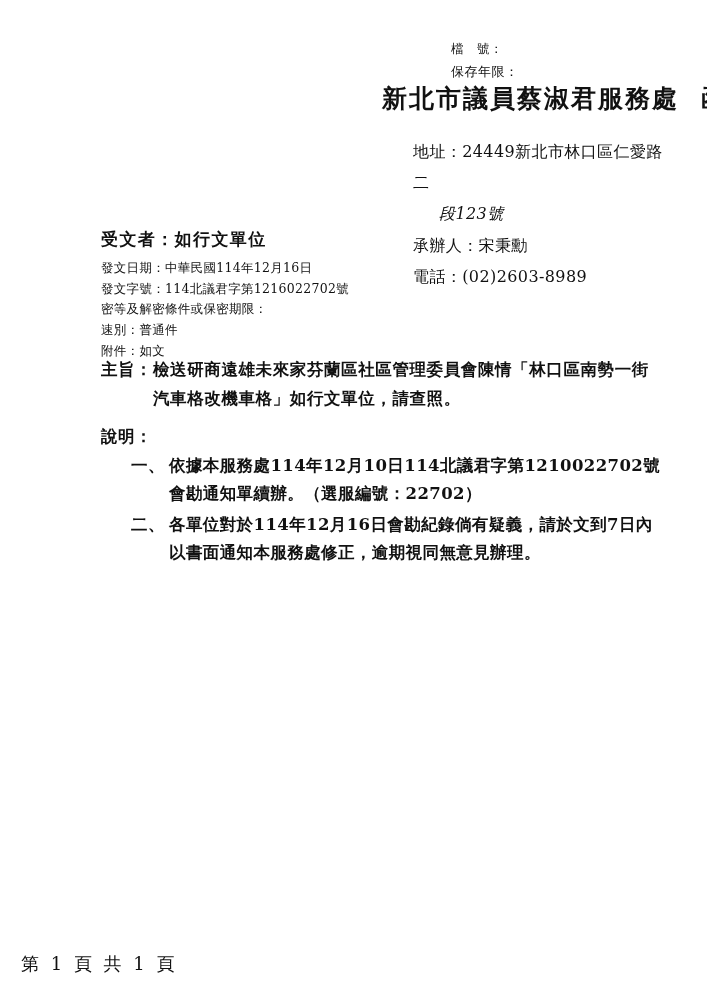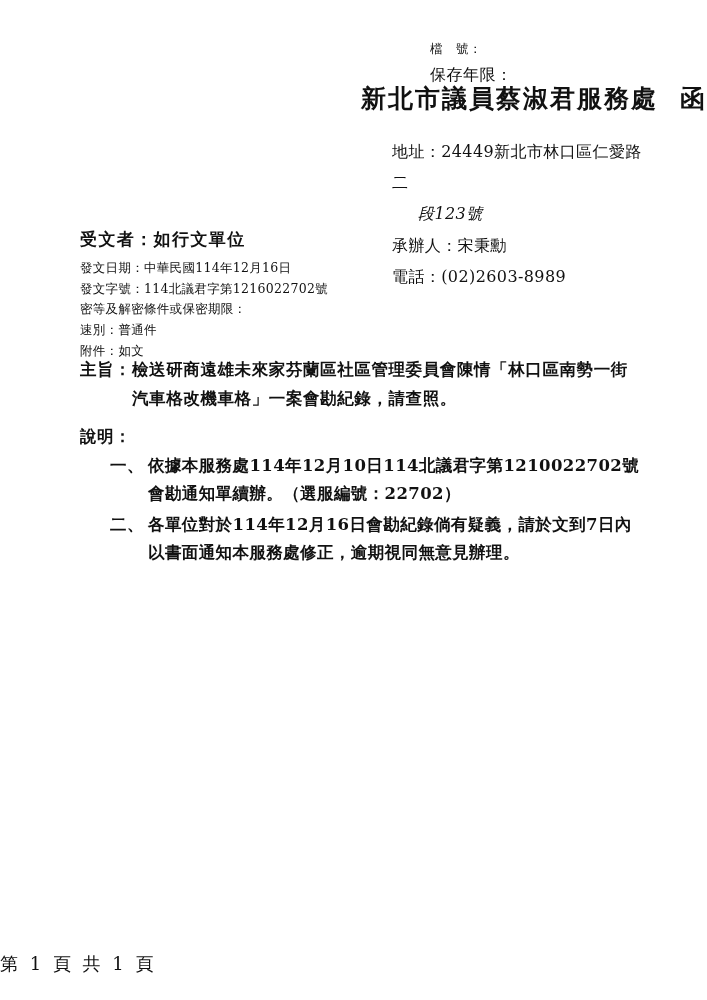--- a/index.html
+++ b/index.html
@@ -14,41 +14,42 @@
     color: #111111;
     position: relative;
     overflow: hidden;
   }
   .page {
     position: relative;
     width: 574px;
     height: 1000px;
     box-sizing: border-box;
     padding: 0;
+    margin-left: 21px;
   }
 
   
   .archive-block {
     position: absolute;
     top: 38px;
     left: 430px;
     width: 240px;
     font-size: 12.5px;
     line-height: 1.7;
     letter-spacing: 0.5px;
   }
   .archive-row {
     display: block;
     white-space: nowrap;
   }
   .archive-row .lbl {
     display: inline-block;
   }
   .archive-row.small {
-    font-size: 16px;
+    font-size: 13px;
     margin-top: 2px;
     text-decoration: underline;
   }
 
   
   .doc-title {
     position: absolute;
     top: 82px;
     left: 0;
     width: 707px;
@@ -212,21 +213,21 @@
   <div class="meta">
     <div>發文日期：中華民國114年12月16日</div>
     <div>發文字號：114北議君字第1216022702號</div>
     <div>密等及解密條件或保密期限：</div>
     <div>速別：普通件</div>
     <div>附件：如文</div>
   </div>
 
   <div class="subject">
     <span class="s-label">主旨：</span>
-    <span class="s-body">檢送研商遠雄未來家芬蘭區社區管理委員會陳情「林口區南勢一街汽車格改機車格」一案會勘紀錄，請查照。</span>
+    <span class="s-body">檢送研商遠雄未來家芬蘭區社區管理委員會陳情「林口區南勢一街汽車格改機車格」如行文單位，請查照。</span>
   </div>
 
   <div class="explain-label">說明：</div>
 
   <div class="explain-items">
     <div class="item">
       <span class="num">一、</span>
       <span class="txt">依據本服務處114年12月10日114北議君字第1210022702號會勘通知單續辦。（選服編號：22702）</span>
     </div>
     <div class="item">

